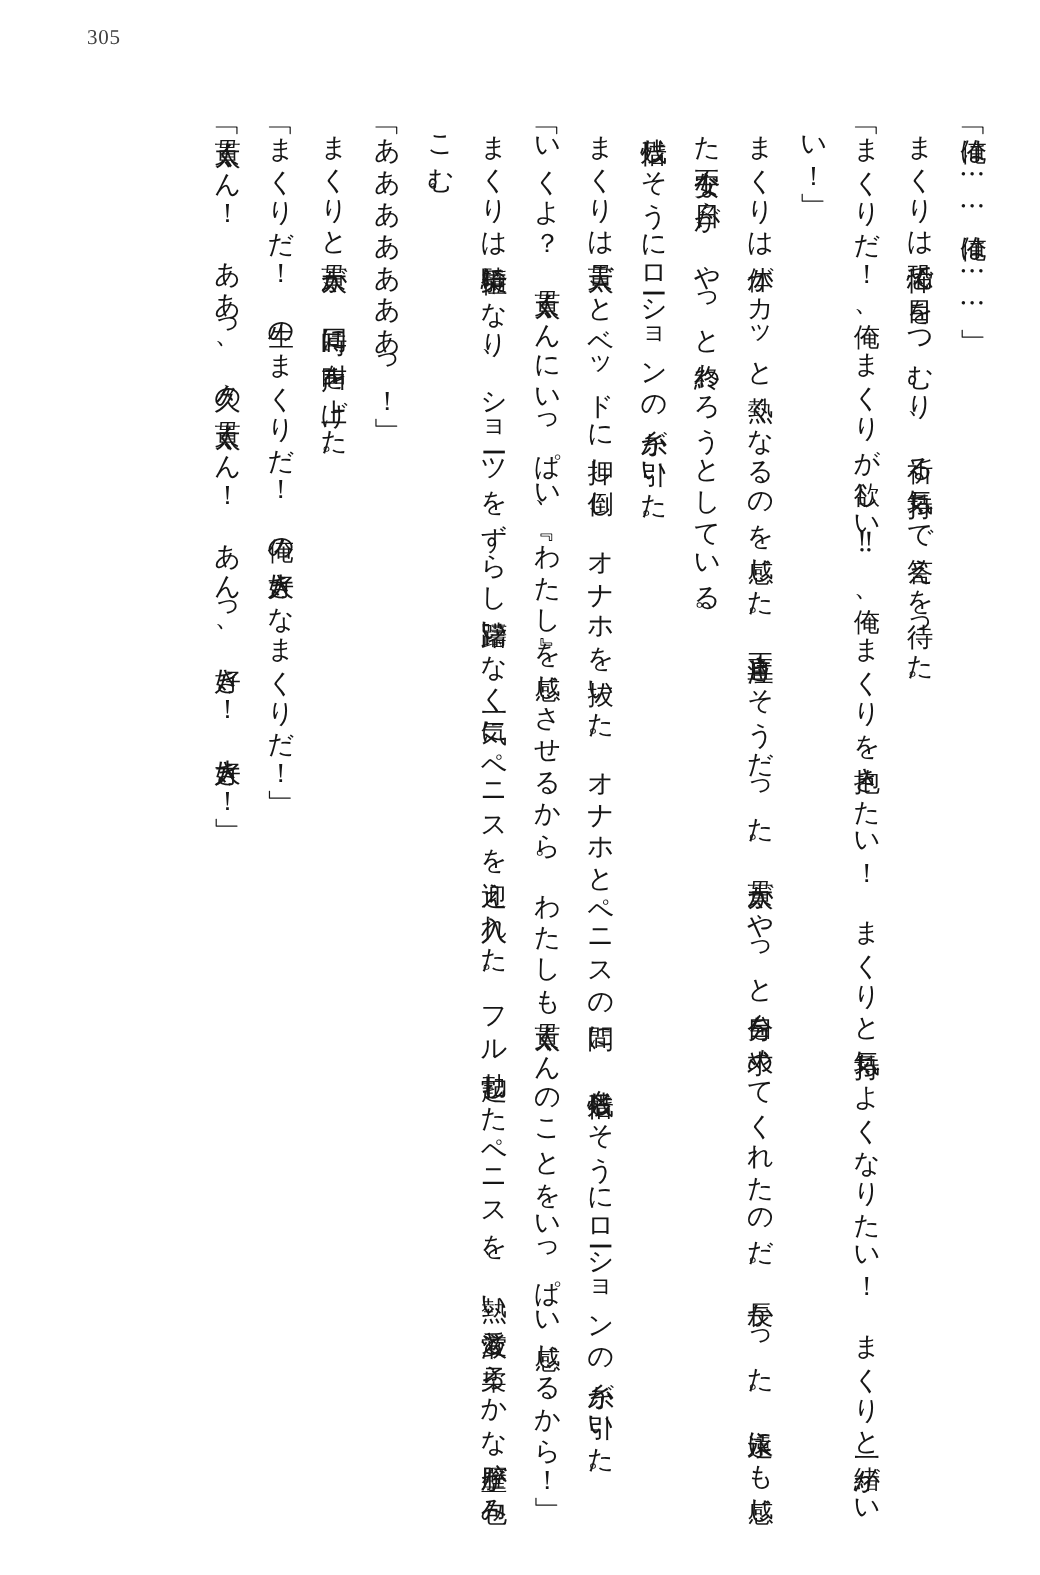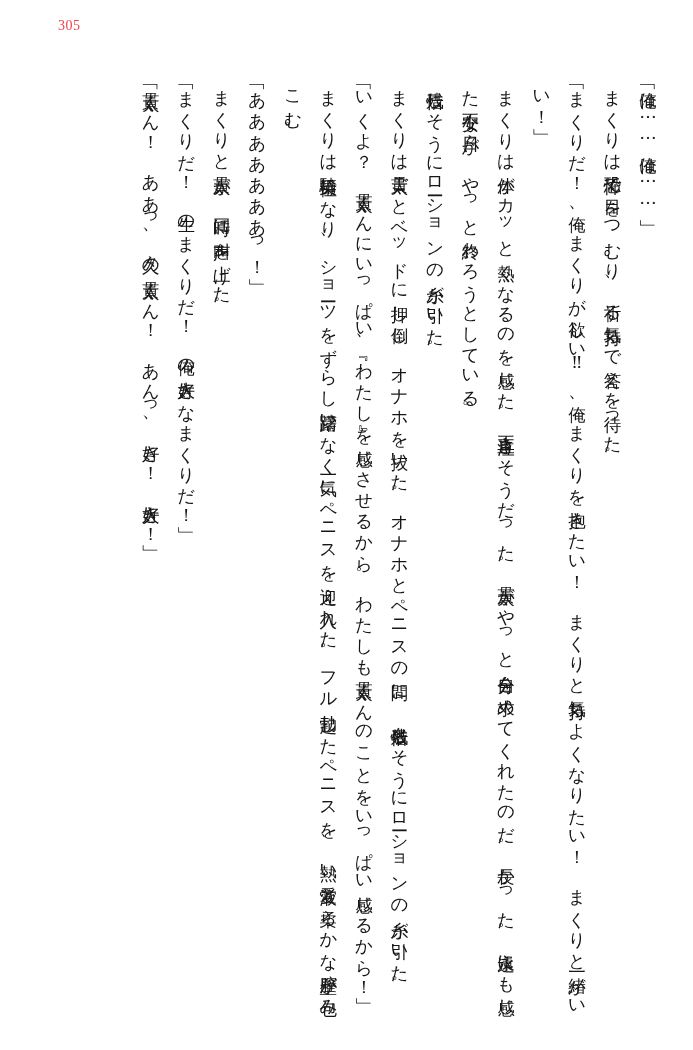--- a/index.html
+++ b/index.html
@@ -15,21 +15,21 @@
     overflow: hidden;
     font-family: "DejaVu Serif", "Liberation Serif", serif;
     color: #1a1a1a;
   }
   .page-number {
     position: absolute;
     top: 18px;
     left: 58px;
     font-size: 14px;
     letter-spacing: 0.5px;
-    color: #ef4444;
+    color: #404040;
     font-family: "Liberation Serif", serif;
   }
   .body-text {
     position: absolute;
     top: 78px;
     left: 34px;
     right: 28px;
     height: 930px;
     writing-mode: vertical-rl;
     text-orientation: upright;

